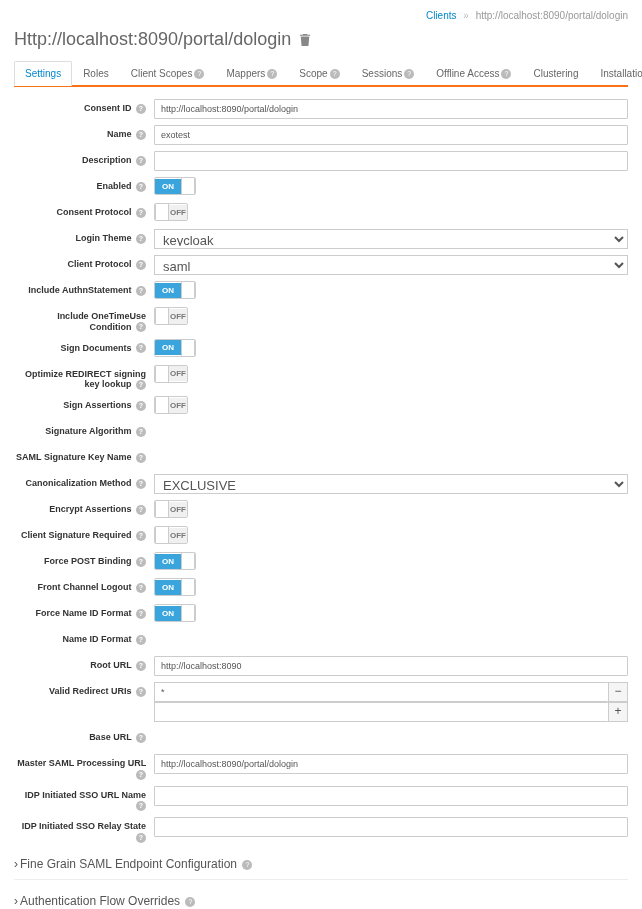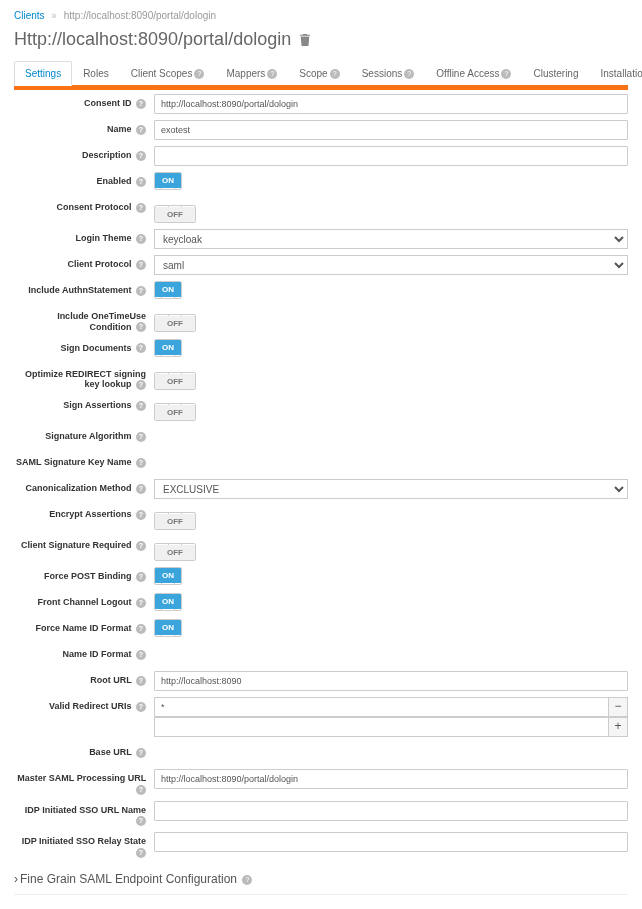--- a/index.html
+++ b/index.html
@@ -1,33 +1,33 @@
 <!DOCTYPE html>
 <html><head>
 <meta charset="utf-8">
 <style>
 * { box-sizing: border-box; margin: 0; padding: 0; }
 body { font-family: -apple-system, "Helvetica Neue", Arial, sans-serif; font-size: 10px; color: #333; background: #fff; padding: 10px 14px; width: 642px; }
-.breadcrumb { font-size: 10px; color: #999; margin-bottom: 8px; }
+.breadcrumb { font-size: 10px; color: #999; margin-bottom: 8px; text-align: right; }
 .breadcrumb a { color: #0088ce; text-decoration: none; }
 .breadcrumb .sep { margin: 0 4px; color: #bbb; }
 .page-title { font-size: 18px; font-weight: 400; color: #666; margin-bottom: 10px; display: flex; align-items: center; gap: 8px; }
 .trash-icon { width: 12px; height: 14px; fill: #888; cursor: pointer; }
-.tabs { display: flex; border-bottom: 5px solid #f97316; margin-bottom: 4px; }
+.tabs { display: flex; border-bottom: 2px solid #f97316; margin-bottom: 12px; }
 .tab { padding: 6px 10px; font-size: 10px; color: #666; cursor: pointer; border: 1px solid transparent; border-bottom: none; position: relative; top: 1px; white-space: nowrap; }
 .tab.active { color: #0088ce; border-color: #ddd; border-bottom: 1px solid #fff; background: #fff; border-radius: 2px 2px 0 0; }
 .help-icon { display: inline-block; width: 10px; height: 10px; border-radius: 50%; background: #bbb; color: #fff; font-size: 7px; line-height: 10px; text-align: center; margin-left: 2px; vertical-align: middle; }
 .form-row { display: flex; align-items: flex-start; margin-bottom: 6px; min-height: 20px; }
 .form-label { width: 140px; text-align: right; font-size: 9px; font-weight: 600; color: #333; padding-right: 8px; padding-top: 4px; line-height: 1.2; }
 .form-control { flex: 1; }
 .text-input { width: 100%; padding: 3px 6px; font-size: 9px; border: 1px solid #ccc; border-radius: 1px; height: 20px; color: #555; }
-.select-input { width: 100%; padding: 2px 4px; font-size: 10px; border: 1px solid #ccc; height: 20px; background: #fff; color: #555; }
-.toggle { display: inline-flex; align-items: center; height: 18px; border: 1px solid #ccc; border-radius: 2px; overflow: hidden; cursor: pointer; font-size: 8px; font-weight: 600; flex-direction: column; }
+.select-input { width: 100%; padding: 2px 4px; font-size: 13px; border: 1px solid #ccc; height: 20px; background: #fff; color: #555; }
+.toggle { display: inline-flex; align-items: center; height: 18px; border: 1px solid #ccc; border-radius: 2px; overflow: hidden; cursor: pointer; font-size: 8px; font-weight: 600; }
 .toggle .tog-on { background: #39a5dc; color: #fff; padding: 3px 7px; }
-.toggle .tog-off { background: #f0f0f0; color: #777; padding: 3px 12px; text-align: center; }
+.toggle .tog-off { background: #f0f0f0; color: #777; padding: 3px 1px; text-align: center; }
 .toggle .tog-handle { background: #fff; width: 14px; height: 100%; border-left: 1px solid #ccc; border-right: 1px solid #ccc; }
 .redirect-row { display: flex; gap: 0; }
 .redirect-row .text-input { flex: 1; border-right: none; }
 .redirect-btn { width: 20px; height: 20px; border: 1px solid #ccc; background: #f5f5f5; font-size: 12px; line-height: 16px; text-align: center; cursor: pointer; color: #555; }
 .section-header { font-size: 12px; font-weight: 400; color: #555; padding: 8px 0; border-bottom: 1px solid #eee; margin-top: 6px; cursor: pointer; }
 .section-header .chev { margin-right: 2px; }
 </style>
 </head>
 <body>
 

